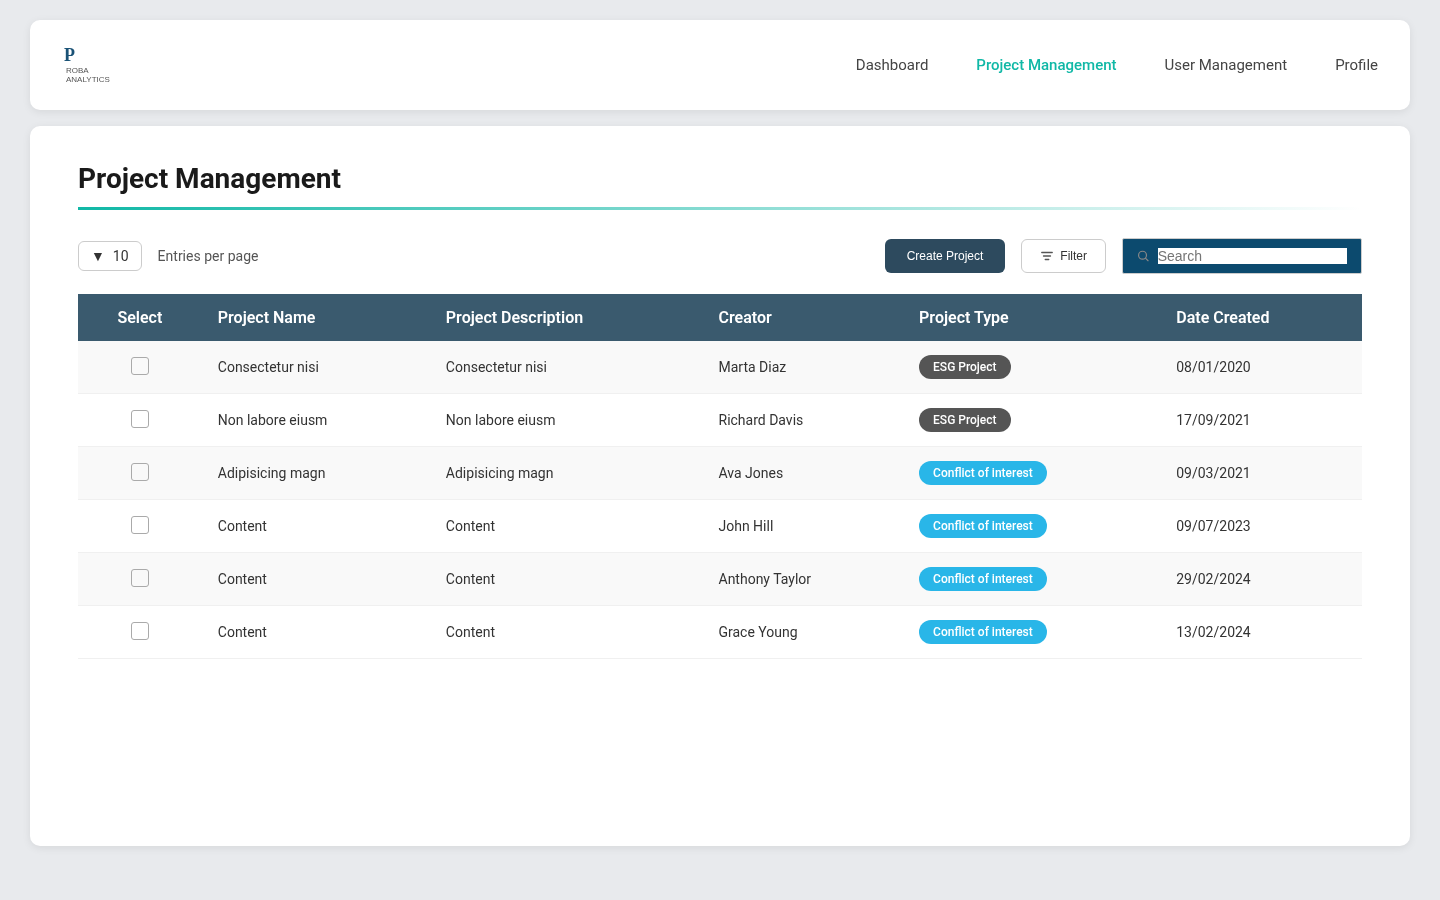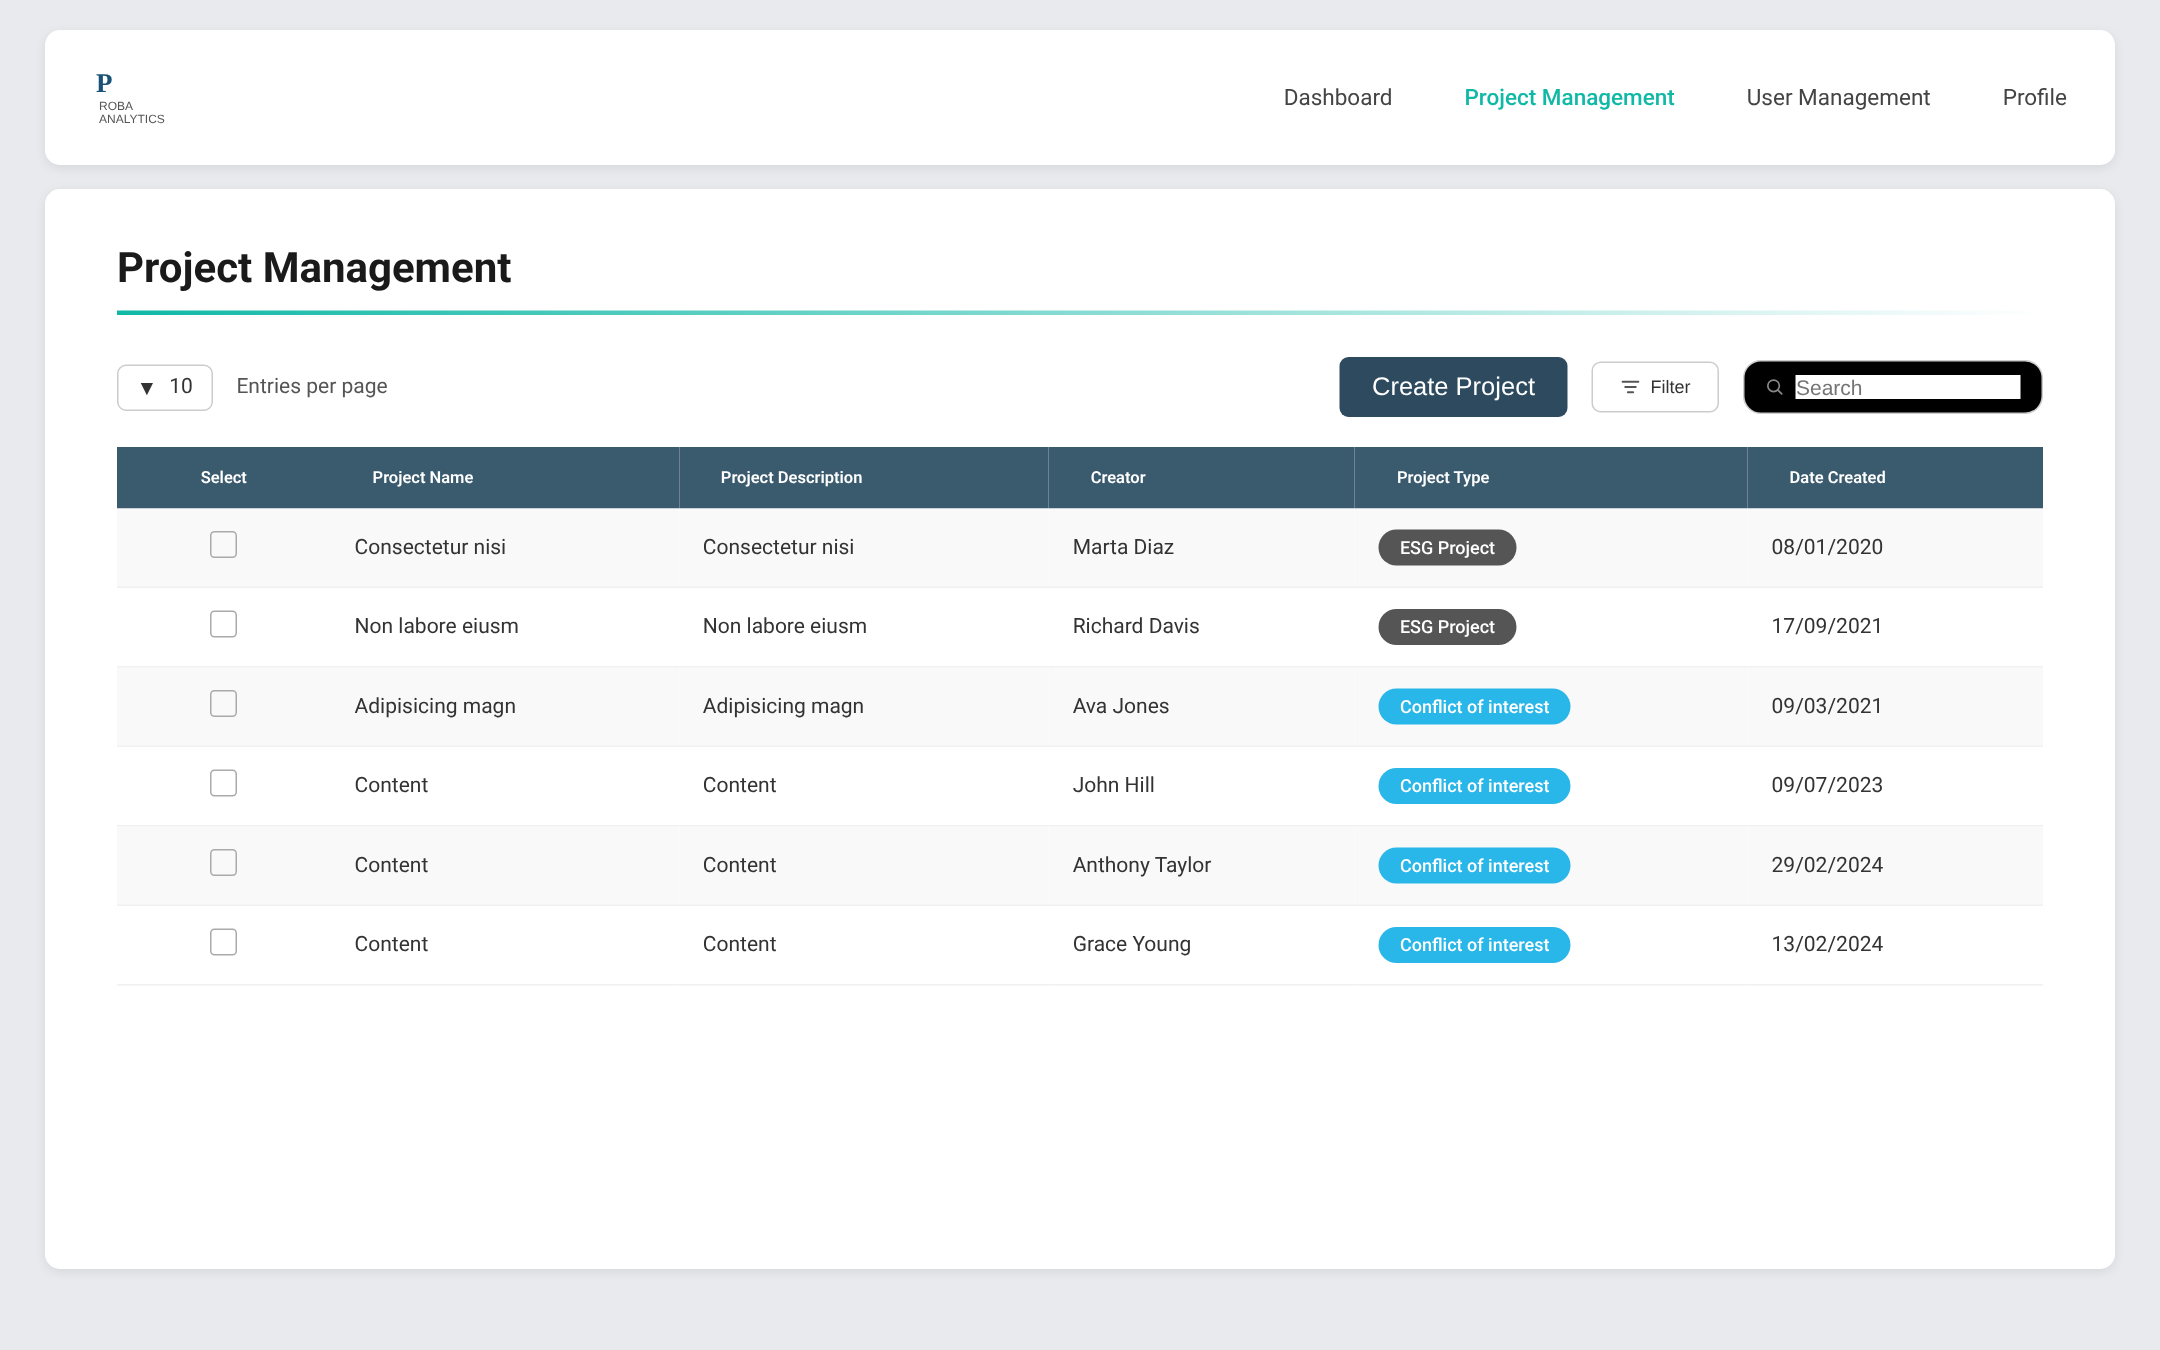--- a/index.html
+++ b/index.html
@@ -97,66 +97,66 @@
       font-size: 14px;
       color: #555;
       margin-right: auto;
     }
     .btn-create {
       background: #2d4a5e;
       color: #fff;
       border: none;
       border-radius: 6px;
       padding: 10px 22px;
-      font-size: 17px;
+      font-size: 12px;
       font-weight: 500;
       cursor: pointer;
     }
     .btn-filter {
       display: flex;
       align-items: center;
       gap: 6px;
       border: 1px solid #ccc;
       border-radius: 6px;
       padding: 9px 18px;
       font-size: 12px;
       color: #333;
       cursor: pointer;
       background: #fff;
     }
     .search-box {
       display: flex;
       align-items: center;
       border: 1px solid #ccc;
-      border-radius: 12px;
+      border-radius: 2px;
       padding: 9px 14px;
       gap: 8px;
-      width: 200px;
-      background: #000000;
+      width: 240px;
+      background: #0c4a6e;
     }
     .search-box input {
       border: none;
       outline: none;
       font-size: 14px;
       color: #333;
       width: 100%;
     }
 
     
     table {
       width: 100%;
       border-collapse: collapse;
     }
     thead tr {
       background: #3a5a6e;
       color: #fff;
     }
     thead th {
-      padding: 14px 28px;
-      font-size: 11px;
+      padding: 14px 16px;
+      font-size: 16px;
       font-weight: 600;
       text-align: left;
     }
     thead th:first-child {
       text-align: center;
     }
     tbody tr {
       border-bottom: 1px solid #f0f0f0;
     }
     tbody tr:nth-child(odd) {

